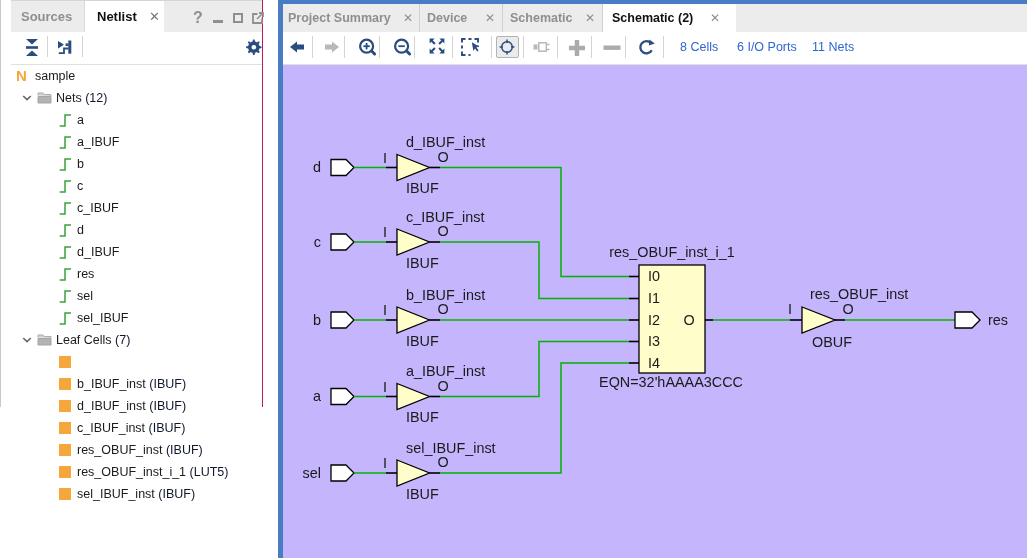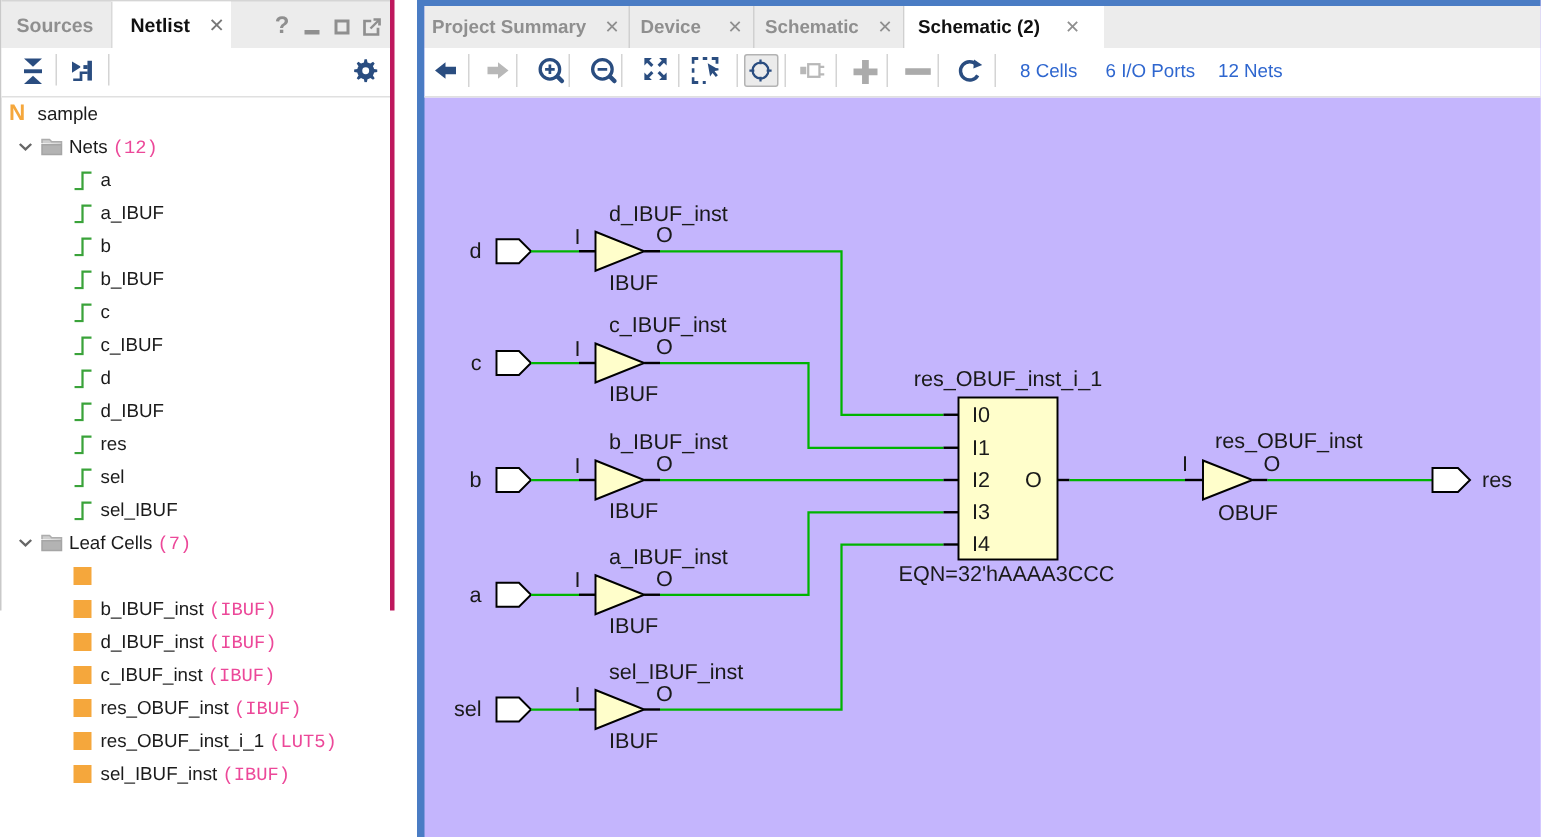--- a/index.html
+++ b/index.html
@@ -1,25 +1,25 @@
 <!DOCTYPE html>
 <html><head><meta charset="utf-8"><style>
 * { margin:0; padding:0; box-sizing:border-box; }
 body { width:1027px; height:558px; overflow:hidden; background:#fff;
   font-family:"Liberation Sans", sans-serif; position:relative; }
 #lpanel { position:absolute; left:0; top:0; width:263px; height:407px;
-  border-left:1px solid #c9c9c9; border-right:3px solid #be185d; background:#fff; }
+  border-left:1px solid #c9c9c9; border-right:1px solid #be185d; background:#fff;padding-left:10px; }
 #ltabs { position:relative; height:32px; background:#ececec; border-top:1px solid #d5d5d5; }
 #ltabs .lab { position:absolute; top:0; height:32px; line-height:32px; font-weight:bold; font-size:13px; }
 #ltab-act { position:absolute; left:73px; top:0; width:80px; height:32px; background:#fff; border-left:1px solid #d9d9d9; }
 #ltoolbar { position:relative; height:33px; background:#fff; border-bottom:1px solid #e0e0e0; }
 #tree { position:relative; font-size:12.5px; color:#1b1b1b; }
 .trow { position:relative; height:22px; line-height:22px; }
 .ic { position:absolute; }
-.gy { color:#ec4899;font-family:Liberation Mono, monospace; }
+.gy { color:#0f172a; }
 .nico { position:absolute; left:5px; top:0; font-weight:bold; color:#f5a73c; font-size:15px; }
 #rpanel { position:absolute; left:278px; top:0; width:829px; height:558px;
   border-left:5px solid #4a7cc4; border-top:4px solid #4a7cc4; background:#c4b5fd; }
 #rtabs { position:relative; height:28px; background:#ececec; }
 .rtab { position:absolute; top:0; height:28px; line-height:28px; font-weight:bold; font-size:12.5px;
   color:#8f8f8f; border-right:1px solid #d0d0d0; }
 .rtab .x { position:absolute; top:0; font-weight:normal; font-size:12px; color:#8f8f8f; }
 .rtab.act { background:#fff; color:#111; border-right:none; }
 #rtoolbar { position:relative; height:33px; background:#fff; border-bottom:1px solid #e0e0e0; }
 .lnk { position:absolute; top:8px; font-size:12.5px; color:#2e66cf; }
@@ -90,26 +90,20 @@
 <div class="trow">
         <svg class="ic" style="left:48px;top:5px" width="13" height="13" viewBox="0 0 13 13">
           <path d="M0.7 12 L6 12 L6 1 L12 1" fill="none" stroke="#3aa33a" stroke-width="1.5"></path>
         </svg>
         <span style="position:absolute;left:66px">b</span>
       </div>
 <div class="trow">
         <svg class="ic" style="left:48px;top:5px" width="13" height="13" viewBox="0 0 13 13">
           <path d="M0.7 12 L6 12 L6 1 L12 1" fill="none" stroke="#3aa33a" stroke-width="1.5"></path>
         </svg>
-        <span style="position:absolute;left:66px">b_IBUF</span>
-      </div>
-<div class="trow">
-        <svg class="ic" style="left:48px;top:5px" width="13" height="13" viewBox="0 0 13 13">
-          <path d="M0.7 12 L6 12 L6 1 L12 1" fill="none" stroke="#3aa33a" stroke-width="1.5"></path>
-        </svg>
         <span style="position:absolute;left:66px">c</span>
       </div>
 <div class="trow">
         <svg class="ic" style="left:48px;top:5px" width="13" height="13" viewBox="0 0 13 13">
           <path d="M0.7 12 L6 12 L6 1 L12 1" fill="none" stroke="#3aa33a" stroke-width="1.5"></path>
         </svg>
         <span style="position:absolute;left:66px">c_IBUF</span>
       </div>
 <div class="trow">
         <svg class="ic" style="left:48px;top:5px" width="13" height="13" viewBox="0 0 13 13">
@@ -261,21 +255,21 @@
         <rect x="0.5" y="5.5" width="17" height="4.4" fill="#ababab"></rect>
       </svg>
 <div style="position:absolute;left:342px;top:4px;width:1px;height:22px;background:#d4d4d4"></div>
 <svg style="position:absolute;left:355px;top:7px" width="17" height="17" viewBox="0 0 17 17">
         <path d="M12.9 4.1 A 6.1 6.1 0 1 0 13.8 11.2" fill="none" stroke="#2a4d80" stroke-width="2.3"></path>
         <path d="M11.4 0.6 L16.8 4.4 L10.9 6.6 Z" fill="#2a4d80"></path>
       </svg>
 <div style="position:absolute;left:380px;top:4px;width:1px;height:22px;background:#d4d4d4"></div>
 <div class="lnk" style="left:397px">8 Cells</div>
 <div class="lnk" style="left:454px">6 I/O Ports</div>
-<div class="lnk" style="left:529px">12 Nets</div>
+<div class="lnk" style="left:529px">11 Nets</div>
   </div>
   <svg id="schem" width="744" height="493" viewBox="0 0 744 493" font-family="Liberation Sans, sans-serif" font-size="14.4px" fill="#1a1a1a">
 <text x="38" y="107.0" text-anchor="end">d</text>
 <path d="M48 94.5 L63 94.5 L71 102.5 L63 110.5 L48 110.5 Z" fill="#fff" stroke="#000" stroke-width="1.3"></path>
 <line x1="71" y1="102.5" x2="103" y2="102.5" stroke="#00b400" stroke-width="1.5" fill="none"></line>
 <line x1="103" y1="102.5" x2="114" y2="102.5" stroke="#000" stroke-width="1.6" fill="none"></line>
 <path d="M114 89.5 L146.5 102.5 L114 115.5 Z" fill="#fffecb" stroke="#000" stroke-width="1.3"></path>
 <line x1="146.5" y1="102.5" x2="157" y2="102.5" stroke="#000" stroke-width="1.6" fill="none"></line>
 <text x="102" y="97.5" text-anchor="middle">I</text>
 <text x="160" y="96.5" text-anchor="middle">O</text>

